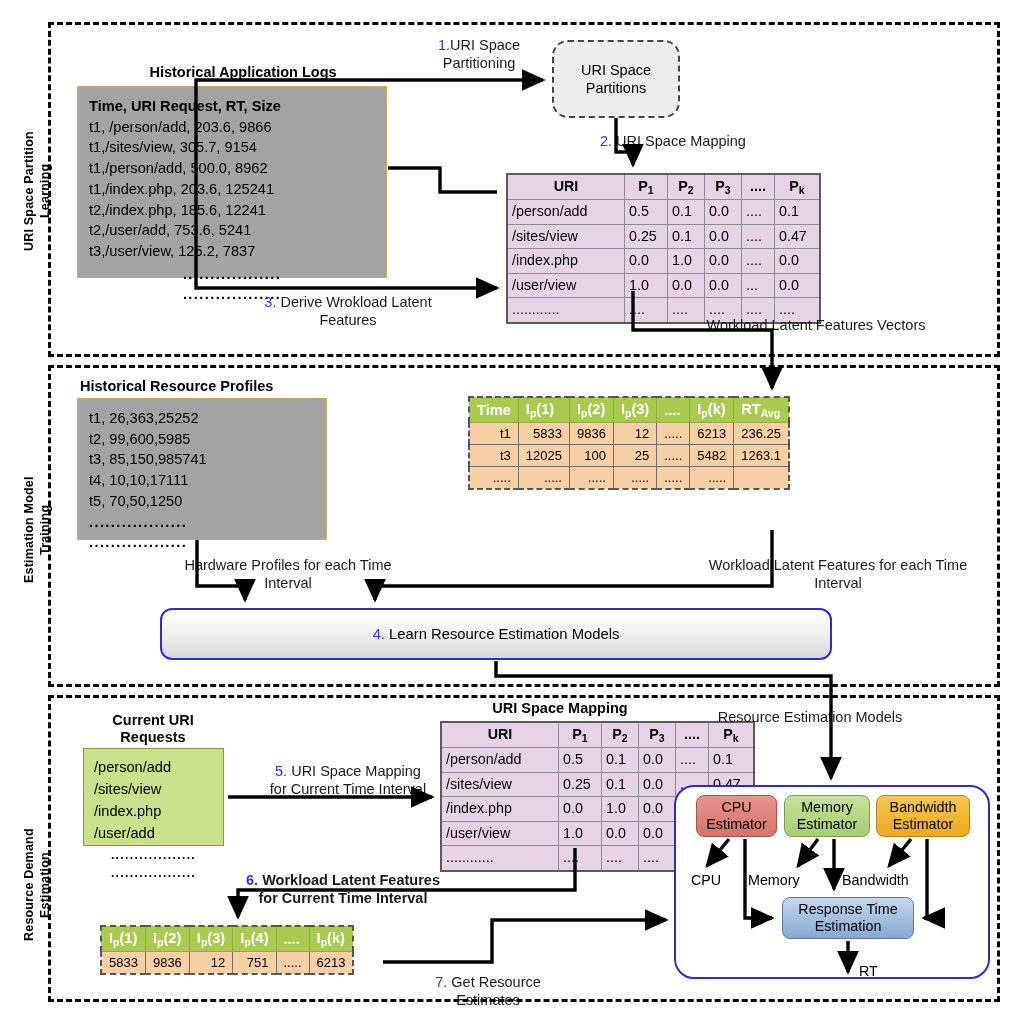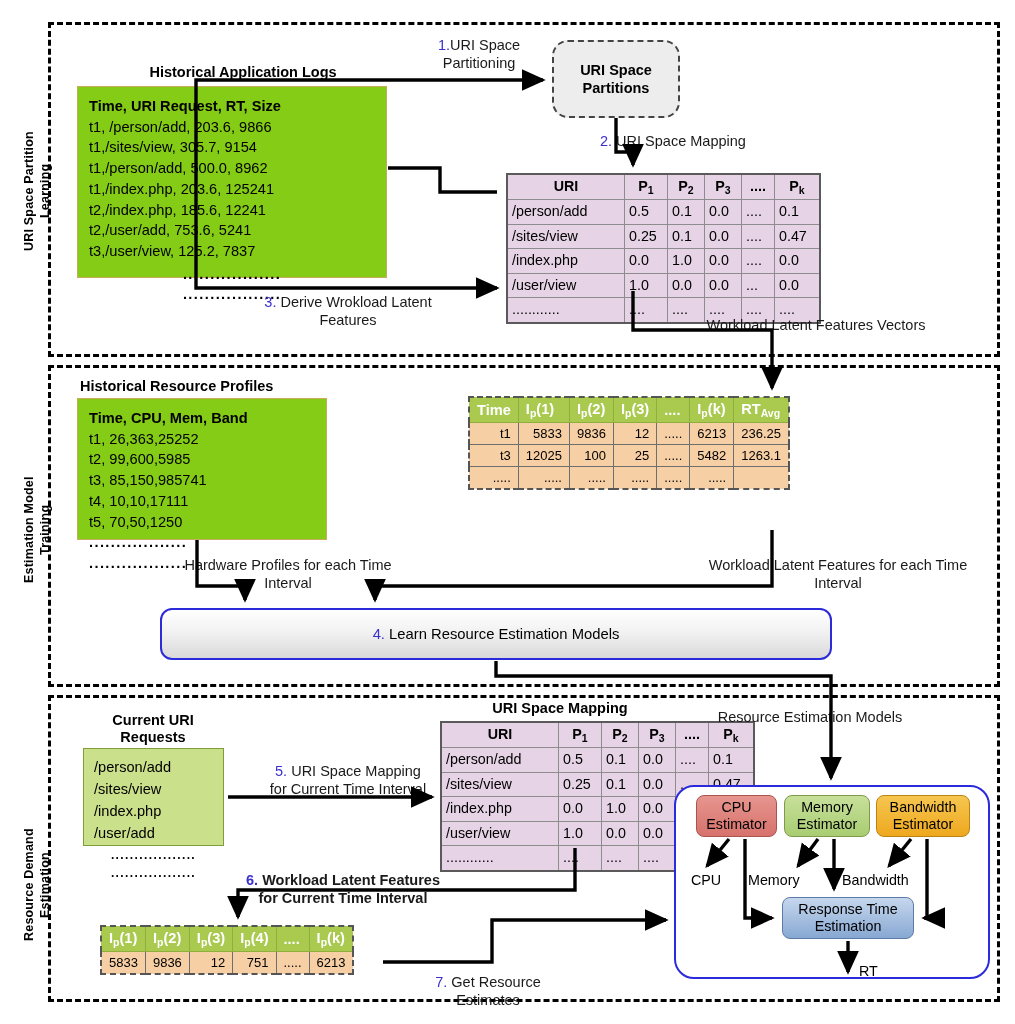--- a/index.html
+++ b/index.html
@@ -19,34 +19,34 @@
   #lab1{left:22px;top:96px;height:190px;width:30px;}
   #lab2{left:22px;top:440px;height:180px;width:30px;}
   #lab3{left:22px;top:790px;height:190px;width:30px;}
 
   
   .cap{position:absolute;font-weight:bold;font-size:14.5px;text-align:center;line-height:1.2;}
   .note{position:absolute;font-size:14.5px;text-align:center;line-height:1.25;color:#1a1a1a;}
   .stepnum{color:#3b2fd0;}
 
   
-  .logbox{position:absolute;background:#84cc16;border:1.5px solid #c9ab5e;
+  .logbox{position:absolute;background:#a3a3a3;border:1.5px solid #c9ab5e;
           font-size:14.6px;line-height:1.42;padding:9px 11px 8px 11px;box-sizing:border-box;}
   .logbox .hd{font-weight:bold;}
   .dots{letter-spacing:1.4px;font-weight:bold;}
   .dotrow{text-align:center;}
 
   .greenbox{position:absolute;background:#cbe08a;border:1.5px solid #7f9e3a;
             font-size:14.6px;line-height:1.5;padding:8px 10px;box-sizing:border-box;}
 
   
   #partitions{position:absolute;left:552px;top:40px;width:128px;height:78px;
      border:2.5px dashed #444;border-radius:16px;background:#ededed;
      display:flex;align-items:center;justify-content:center;text-align:center;
-     font-size:14.5px;line-height:1.25;box-sizing:border-box;font-weight:bold;}
+     font-size:14.5px;line-height:1.25;box-sizing:border-box;}
 
   
   table{border-collapse:collapse;position:absolute;font-size:14.3px;padding-left:16px;}
   .uritbl{background:#e6d4e6;border:2px solid #5a5a5a;}
   .uritbl td,.uritbl th{border:1px solid #8d8d8d;padding:1px 4px;
       background:#e6d4e6;color:#000;font-weight:normal;text-align:left;
       line-height:1.5;height:21px;}
   .uritbl th{text-align:center;font-weight:bold;}
   .uritbl .ctrh{text-align:center;}
 
@@ -189,21 +189,20 @@
     <span class="stepnum">3.</span><span style="white-space:pre-line"> Derive Wrokload Latent
 Features</span>
   </div>
 
   <div class="note" style="left:686px;top:316px;width:260px;" style2="">Workload Latent Features
 Vectors</div>
 
   <div class="cap" style="left:72px;top:378px;width:280px;text-align:left;padding-left:8px;">Historical Resource Profiles</div>
 
   <div class="logbox" style="left:77px;top:398px;width:250px;height:142px;">
-    <div class="hd">Time, CPU, Mem, Band</div>
     <div>t1, 26,363,25252</div>
     <div>t2, 99,600,5985</div>
     <div>t3, 85,150,985741</div>
     <div>t4, 10,10,17111</div>
     <div>t5, 70,50,1250</div>
     <div class="dots">..................</div>
     <div class="dots">..................</div>
   </div>
 
   <table class="feattbl" id="tblTrain" style="left:468px;top:396px;">

